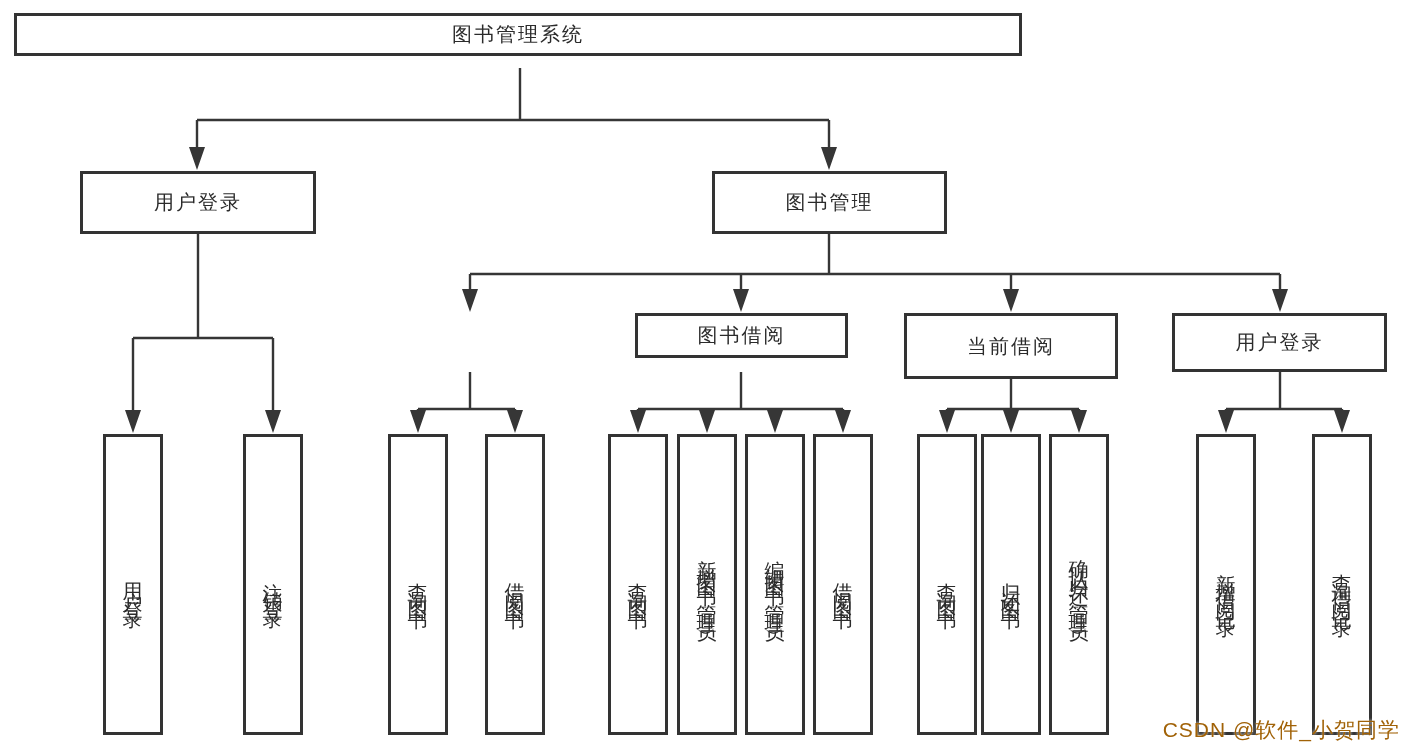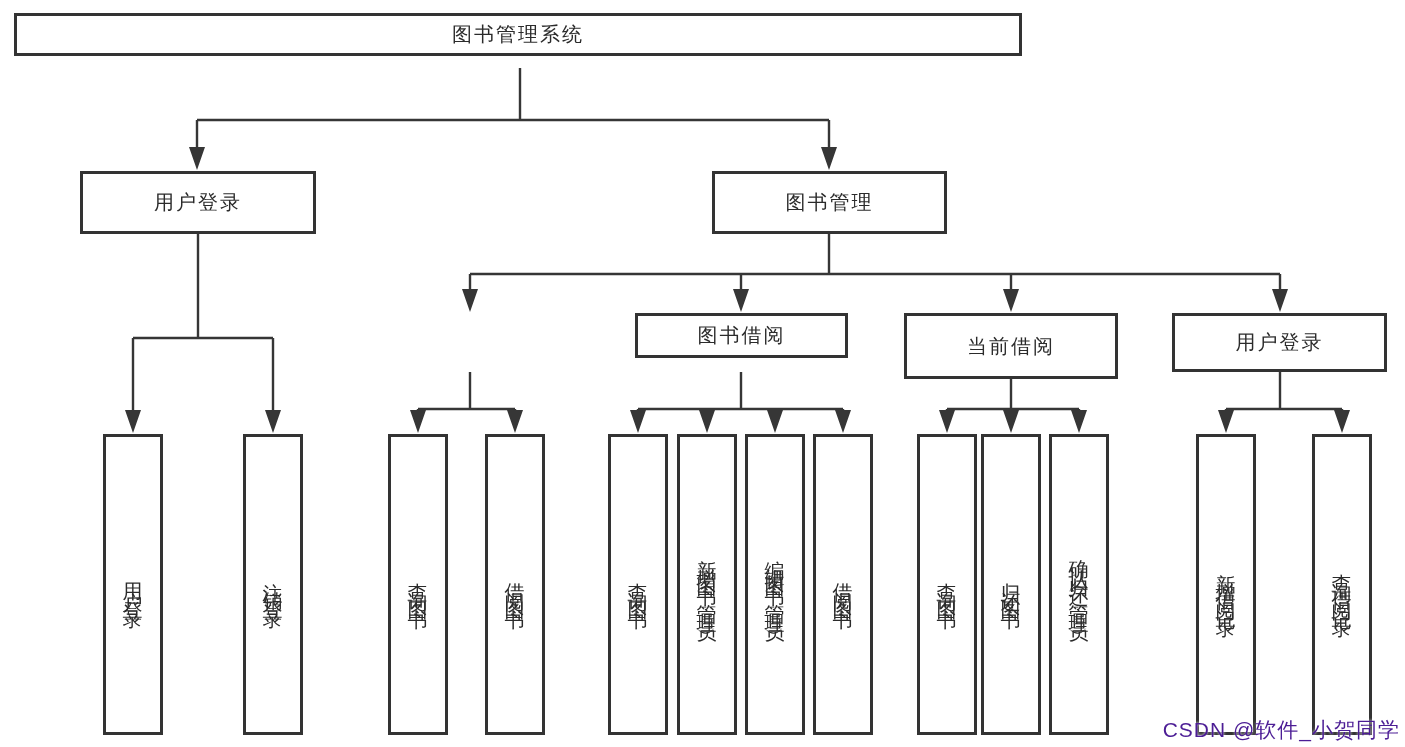--- a/index.html
+++ b/index.html
@@ -40,21 +40,21 @@
     font-size: 20px;
     letter-spacing: 9px;
     line-height: 1;
     white-space: nowrap;
   }
   .watermark {
     position: absolute;
     right: 5px;
     bottom: 3px;
     font-size: 21px;
-    color: #4c1d95;
+    color: #a16207;
     letter-spacing: 1px;
     text-shadow: 0 0 3px #ffffff;
     white-space: nowrap;
   }
 </style>
 </head>
 <body>
 
 <div class="canvas">
 

